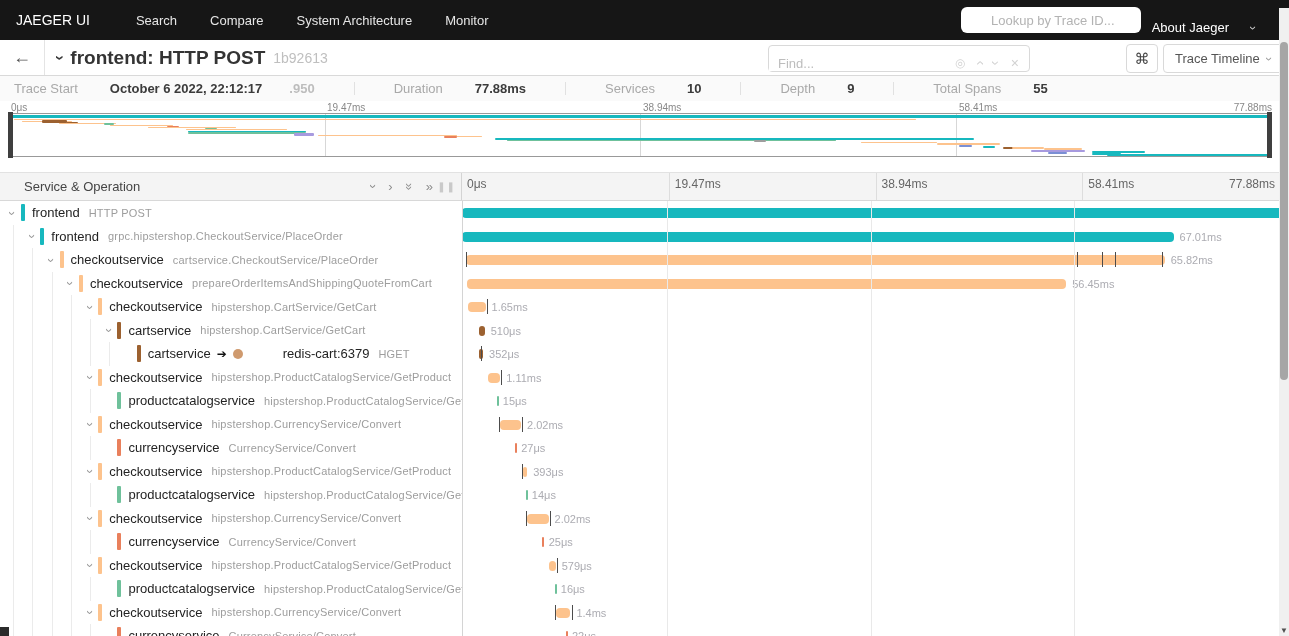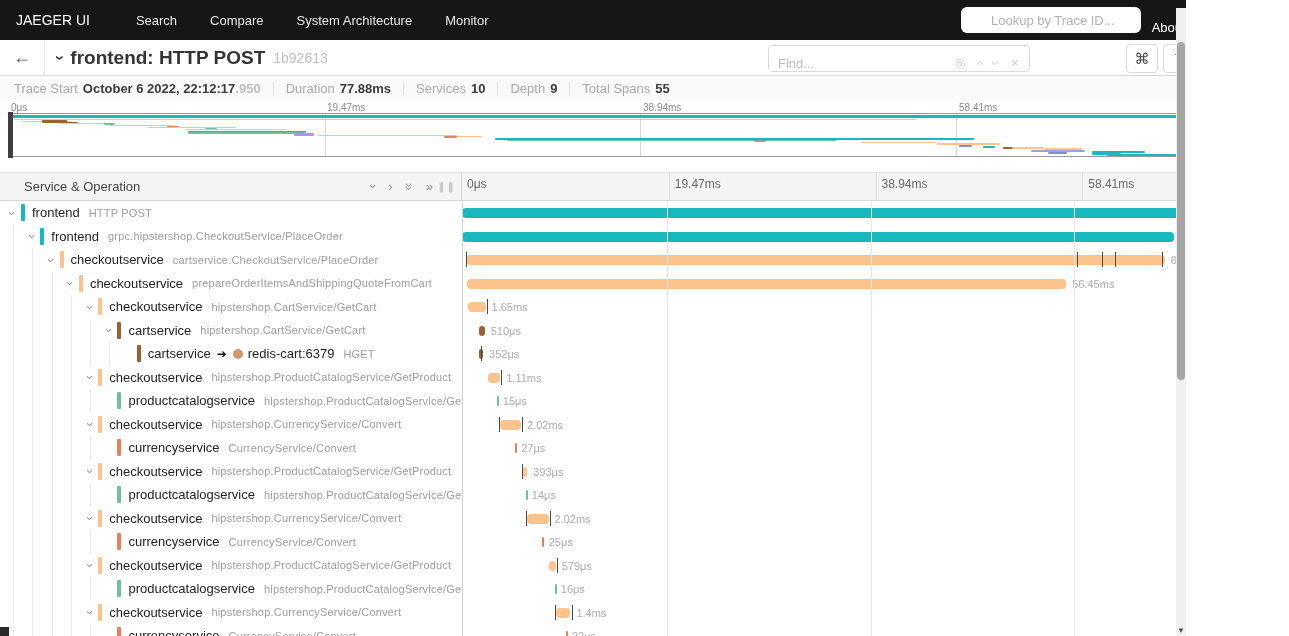--- a/index.html
+++ b/index.html
@@ -1,17 +1,17 @@
 <!DOCTYPE html>
 <html><head>
 <meta charset="utf-8">
 <style>
   * { box-sizing: border-box; margin: 0; padding: 0; }
   body { font-family: "Liberation Sans", sans-serif; background:#fff; }
-  .page { position:relative; width:1186px; height:636px; background:#fff; overflow:hidden; }
+  .page { position:relative; width:1289px; height:636px; background:#fff; overflow:hidden; }
 
   
   .nav { position:absolute; top:0; left:0; width:1289px; height:40px; background:#161616; display:flex; align-items:center; color:#fff; z-index:5; }
   .brand { font-size:14px; font-weight:500; color:#fff; padding-left:16px; margin-right:46px; }
   .nav-item { font-size:13px; color:#e6e6e6; margin-right:33px; cursor:pointer; }
   .lookup { position:absolute; right:148px; top:7px; width:180px; height:26px; background:#fff; border-radius:6px; display:flex; align-items:center; padding:0 24px; }
   .lookup input { border:none; outline:none; font-size:13px; color:#444; width:140px; margin-left:6px; font-family:"Liberation Sans",sans-serif; }
   .lookup input::placeholder { color:#b3b3b3; }
   .about { position:absolute; right:34px; top:20px; font-size:13px; color:#fff; display:flex; align-items:center; gap:22px; cursor:pointer; }
 
@@ -27,21 +27,21 @@
   .ttl { font-size:19px; font-weight:600; color:#343434; }
   .tid { font-size:14px; color:#bfbfbf; }
   .findbox { position:absolute; left:768px; top:5px; width:262px; height:27px; border:1px solid #d9d9d9; border-radius:4px; display:flex; align-items:flex-end; background:#fff; }
   .findbox input { border:none; outline:none; flex:1; font-size:13px; padding-left:9px; color:#444; font-family:"Liberation Sans",sans-serif; }
   .findbox input::placeholder { color:#bdbdbd; }
   .findicons { display:flex; align-items:center; gap:12px; padding-right:10px; color:#d2d2d2; font-size:12px; }
   .cmdbtn { position:absolute; left:1126px; top:4px; width:32px; height:29px; border:1px solid #d9d9d9; border-radius:4px; display:flex; align-items:center; justify-content:center; font-size:15px; color:#444; background:#fff; cursor:pointer; }
   .viewbtn { position:absolute; left:1163px; top:4px; height:29px; border:1px solid #d9d9d9; border-radius:4px; display:flex; align-items:center; gap:7px; padding:0 11px; font-size:13px; color:#555; background:#fff; cursor:pointer; }
 
   
-  .summary { position:absolute; top:76px; left:0; width:1289px; height:25px; background:#fafafa; display:flex; align-items:center; padding-left:14px; font-size:13px; }
+  .summary { position:absolute; top:76px; left:0; width:1289px; height:25px; background:#fafafa; display:flex; align-items:center; padding-left:14px; font-size:13px;gap:27px; }
   .sum-label { color:#a9a9a9; margin-right:5px; }
   .sum-val { color:#3b3b3b; font-weight:700; }
   .sum-suffix { color:#bdbdbd; font-weight:700; }
   .sum-div { width:1px; height:13px; background:#e1e1e1; margin:0 12px; }
 
   
   .mm-axis { position:absolute; top:101px; left:0; width:1289px; height:12px; background:#fff; }
   .mm-tick { position:absolute; top:1px; font-size:10px; color:#888; }
   .mm-canvas { position:absolute; top:113px; left:8px; width:1264px; height:44px; border:1px solid #999; background:#fff; cursor:crosshair; }
   .mm-grid { position:absolute; top:0; bottom:0; width:1px; background:#d7d7d7; }
@@ -70,21 +70,21 @@
   .row-left { width:462px; display:flex; align-items:center; height:100%; padding-left:4px; overflow:hidden; white-space:nowrap; }
   .indent { width:19.3px; align-self:stretch; flex:none;
     background-image:linear-gradient(to right, transparent 9px, #ebebeb 9px, #ebebeb 10px, transparent 10px); }
   .rchev { width:17px; flex:none; text-align:center; }
   .rchev .chev { color:#9a9a9a; font-size:13px; }
   .chip { width:4px; height:17px; border-radius:1px; margin-right:7px; flex:none; }
   .svc { font-size:13px; color:#232323; }
   .op { font-size:11px; color:#9d9d9d; margin-left:9px; letter-spacing:0.2px; }
   .refarrow { font-size:12px; color:#111; margin:0 6px; }
   .peerdot { width:10px; height:10px; border-radius:50%; display:inline-block; margin-right:5px; }
-  .peer { font-size:13px; color:#232323; }
+  .peer { font-size:13px; color:#232323;margin-left:35px; }
   .row-right { position:relative; flex:1; height:100%; }
   .bar { position:absolute; top:7px; height:10px; border-radius:4px; min-width:2px; }
   .bar-label { position:absolute; top:6px; font-size:11px; color:#acacb2; white-space:nowrap; }
   .btick { position:absolute; top:4px; width:1px; height:15px; background:#4c4c4c; }
 
   
   .vscroll { position:absolute; right:0; top:8px; width:10px; height:628px; background:#f0f0f0; z-index:6; }
   .vthumb { position:absolute; right:1px; top:34px; width:8px; height:338px; background:#a6a6a6; border-radius:4px; }
   .varrow { position:absolute; right:0; bottom:1px; width:10px; text-align:center; font-size:8px; color:#505050; }
   .blcorner { position:absolute; left:0; bottom:0; width:9px; height:9px; background:#2b2b2b; }

